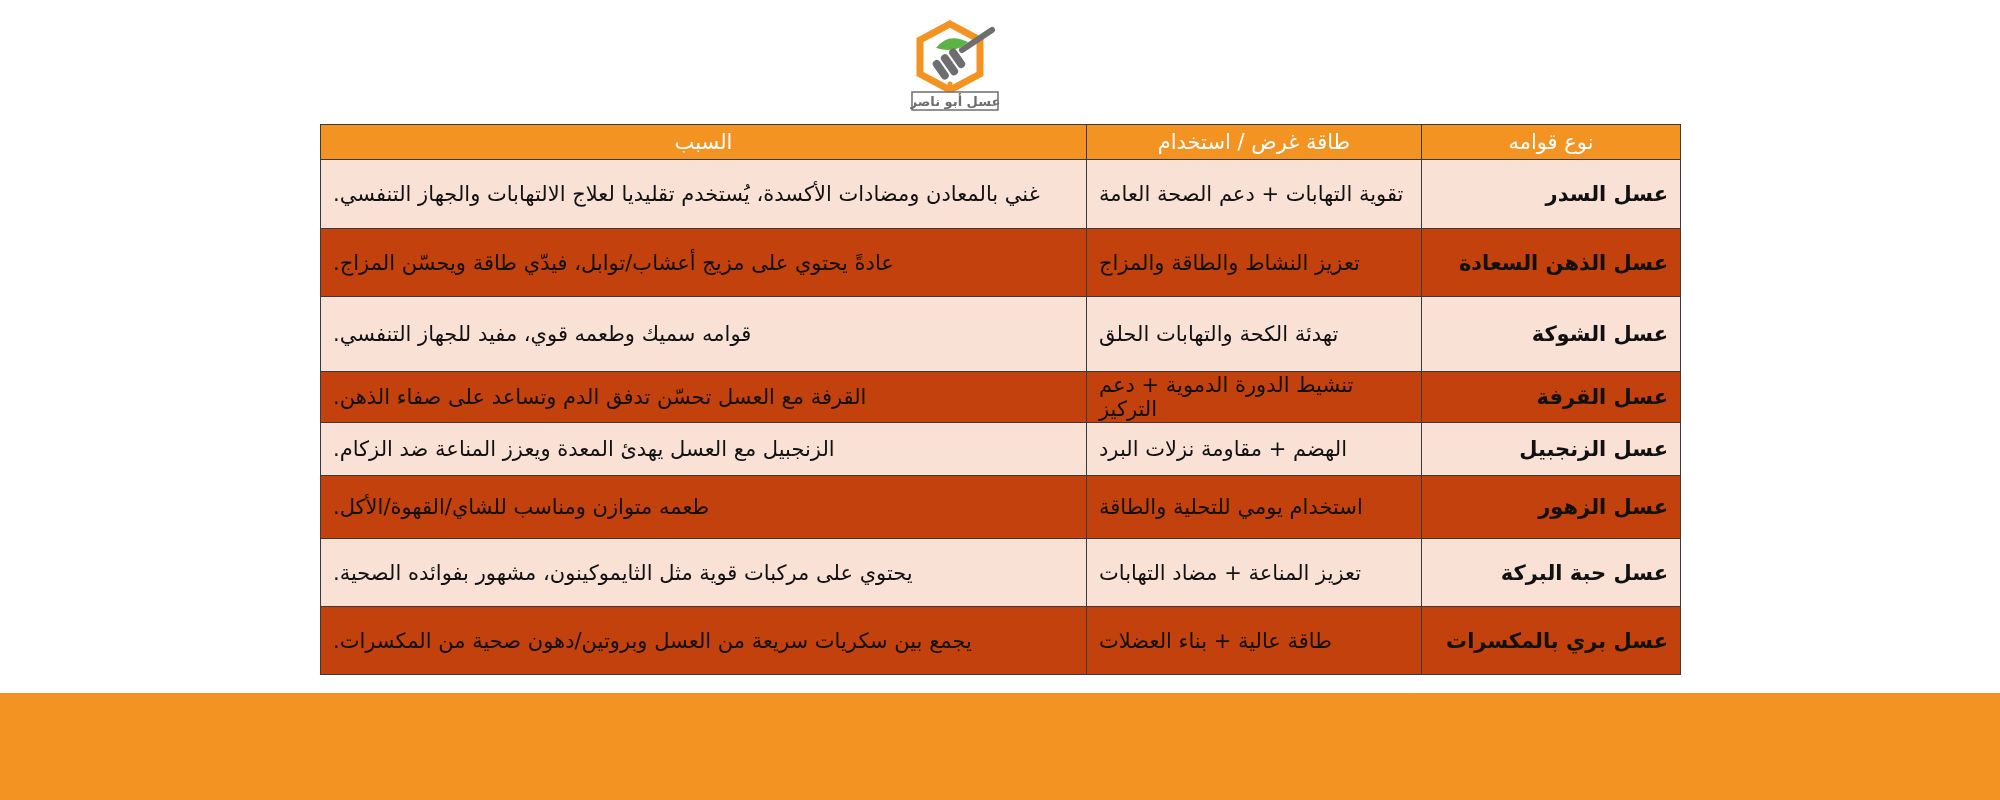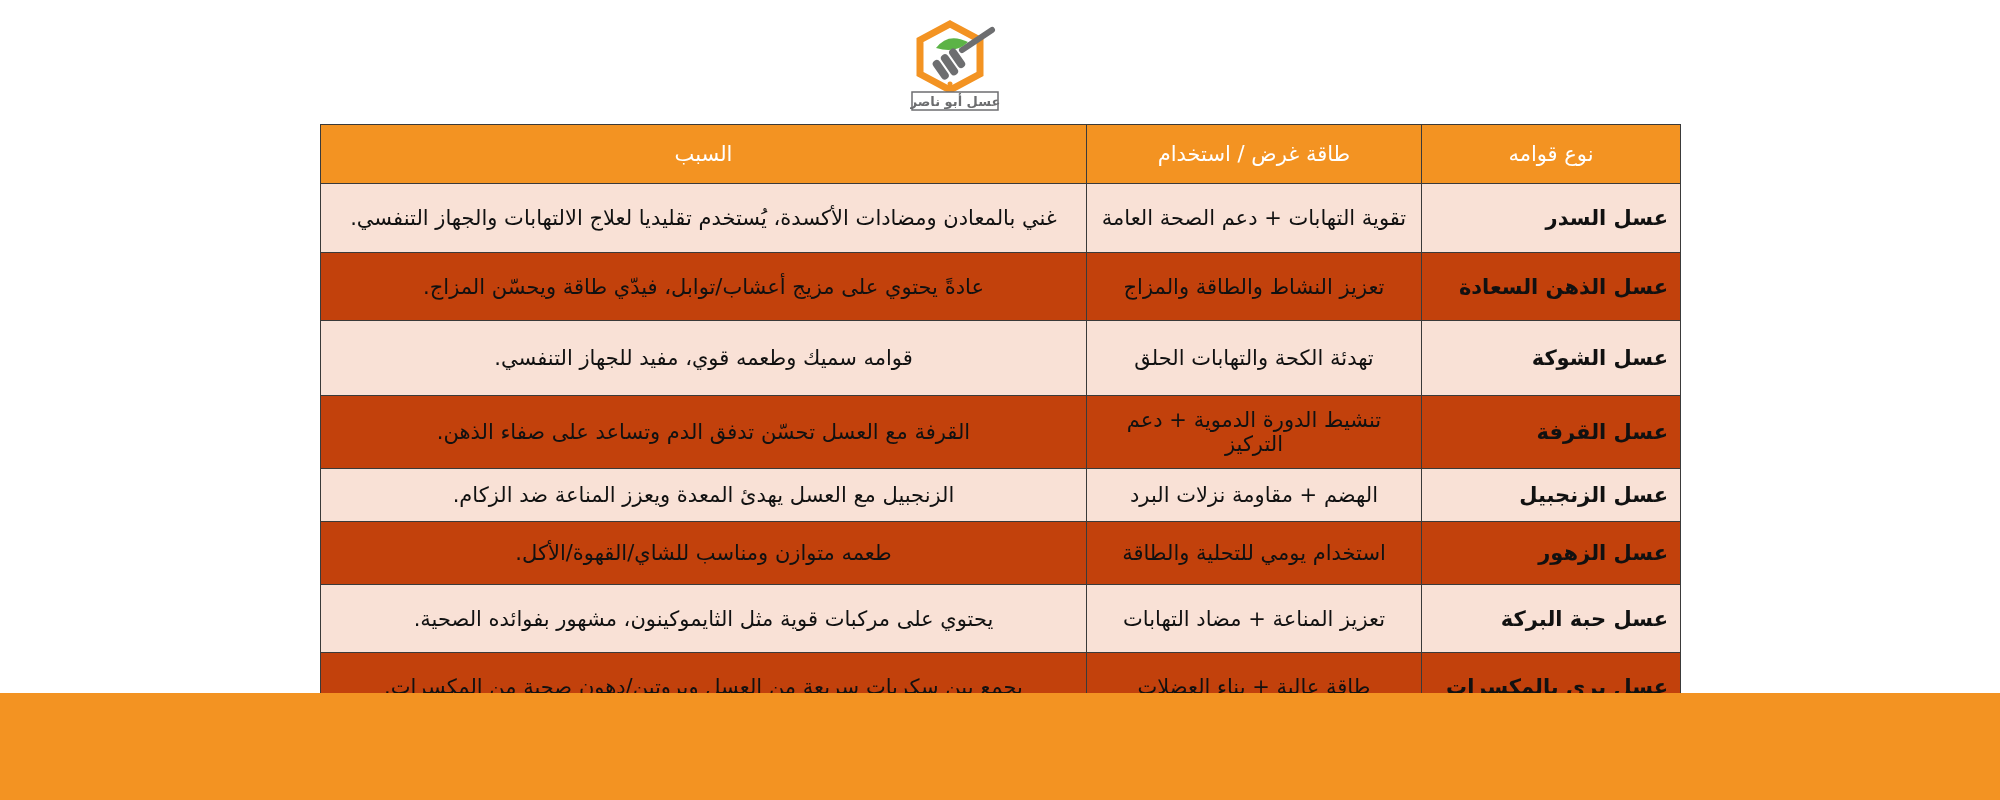--- a/index.html
+++ b/index.html
@@ -1,23 +1,23 @@
 <!DOCTYPE html>
 <html><head>
 <meta charset="utf-8">
 <style>
   html, body { margin:0; padding:0; }
   body { width:2000px; height:800px; background:#ffffff; position:relative; overflow:hidden;
          font-family:"DejaVu Sans", sans-serif; }
   .logo { position:absolute; left:910px; top:20px; width:90px; height:92px; }
   .tbl { position:absolute; left:320px; top:124px; width:1360px; border-collapse:collapse; direction:rtl; table-layout:fixed; }
-  .tbl td, .tbl th { border:1.5px solid #3a3a3a; padding:12px 12px; font-size:21px; color:#111; }
+  .tbl td, .tbl th { border:1.5px solid #3a3a3a; padding:0 12px; font-size:21px; color:#111; }
   .tbl th { background:#f39322; color:#ffffff; font-weight:normal; text-align:center; height:34px; font-size:21px; }
   .tbl td.type { font-weight:bold; text-align:right;margin-top:16px; }
-  .tbl td { text-align:center; }
+  .tbl td { text-align:left; }
   .tbl tr.alt td { background:#f9e1d6; }
   .tbl tr.plain td { background:#c2410c; }
   .band { position:absolute; left:0; top:693px; width:2000px; height:107px; background:#f39322; }
 </style>
 </head>
 <body>
 
 <div class="logo">
   <svg viewBox="0 0 90 92" width="90" height="92">
     <polygon points="40,4 70,20 70,54 40,70 10,54 10,20" fill="none" stroke="#f39322" stroke-width="7"></polygon>

